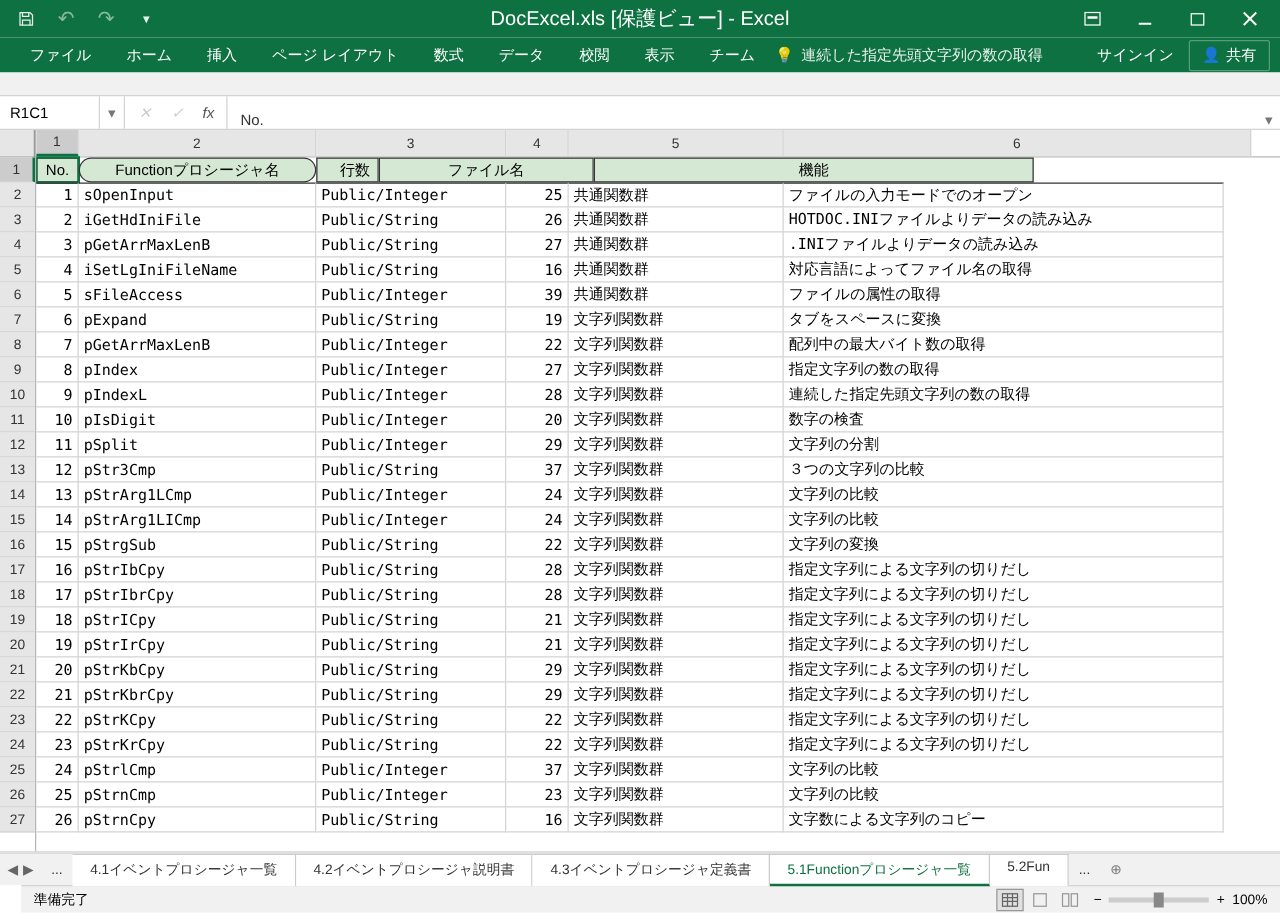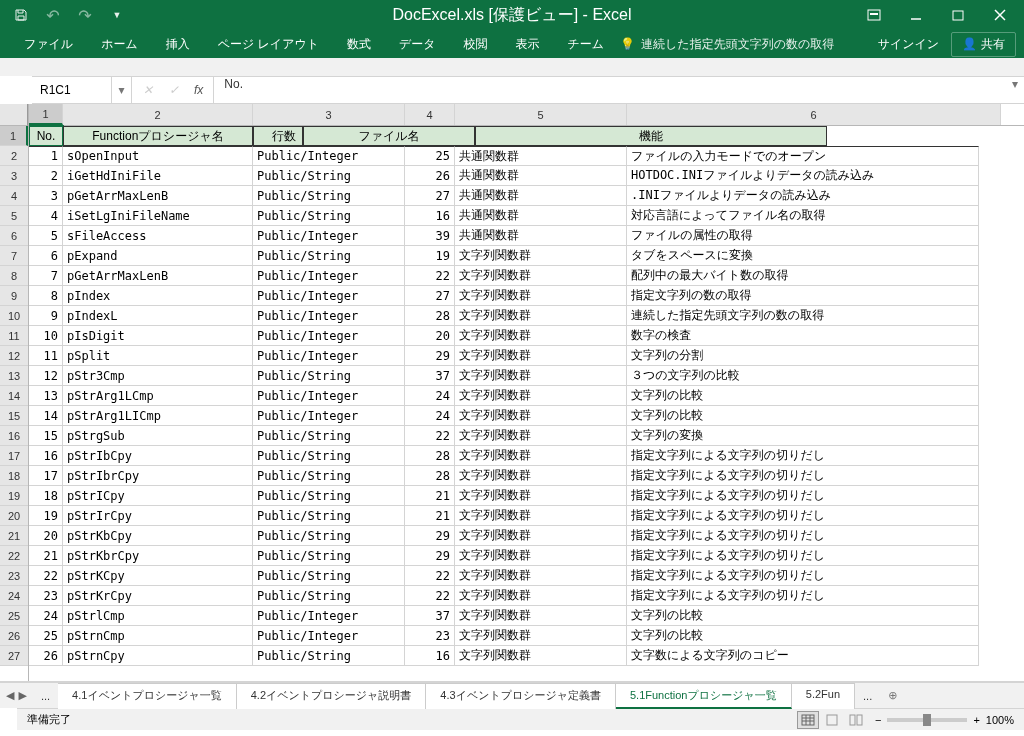--- a/index.html
+++ b/index.html
@@ -9,21 +9,21 @@
     .qat-btn { width: 26px; height: 26px; display: flex; align-items: center; justify-content: center; color: #fff; opacity: 0.9; }
     .title-text { position: absolute; left: 50%; transform: translateX(-50%); font-size: 16px; }
     .win-controls { margin-left: auto; display: flex; gap: 2px; padding-right: 4px; }
     .win-btn { width: 40px; height: 28px; display: flex; align-items: center; justify-content: center; color: #fff; }
     .ribbon-tabs { background: #0e7141; height: 28px; display: flex; align-items: center; padding: 0 8px 0 12px; gap: 4px; font-size: 12px; color: #fff; }
     .ribbon-tab { padding: 4px 12px; cursor: pointer; }
     .ribbon-right { margin-left: auto; display: flex; align-items: center; gap: 12px; }
     .tell-me { display: flex; align-items: center; gap: 6px; opacity: 0.9; }
     .share-btn { padding: 3px 10px; border: 1px solid rgba(255,255,255,0.3); border-radius: 2px; display: flex; align-items: center; gap: 4px; }
     .ribbon-gap { background: #f1f1f1; height: 18px; }
-    .formula-bar { background: #fff; border-top: 1px solid #d4d4d4; border-bottom: 1px solid #d4d4d4; height: 28px; display: flex; align-items: flex-start; font-size: 12px; margin-left: 32px; }
+    .formula-bar { background: #fff; border-top: 1px solid #d4d4d4; border-bottom: 1px solid #d4d4d4; height: 28px; display: flex; align-items: flex-end; font-size: 12px; }
     .name-box { width: 80px; border-right: 1px solid #d4d4d4; padding: 0 8px; height: 100%; display: flex; align-items: center; }
     .name-dd { width: 20px; border-right: 1px solid #d4d4d4; height: 100%; display: flex; align-items: center; justify-content: center; color: #777; }
     .fx-btns { display: flex; align-items: center; padding: 0 4px; border-right: 1px solid #d4d4d4; height: 100%; gap: 2px; }
     .fx-btn { width: 24px; display: flex; justify-content: center; color: #999; font-style: italic; }
     .fx-label { padding: 0 6px; font-style: italic; color: #555; }
     .formula-input { flex: 1; padding: 0 10px; color: #333; }
     .formula-dd { width: 18px; display: flex; align-items: center; justify-content: center; color: #777; }
     .grid-area { display: flex; height: 578px; background: #fff; border-bottom: 1px solid #d4d4d4; }
     .row-headers { display: flex; flex-direction: column; border-right: 1px solid #b7b7b7; }
     .corner { height: 22px; width: 28px; background: #e6e6e6; border-bottom: 1px solid #b7b7b7; border-right: 1px solid #999; }
@@ -178,21 +178,21 @@
         <div class="col-h active" style="width: 34px;">1</div>
         <div class="col-h" style="width: 190px;">2</div>
         <div class="col-h" style="width: 152px;">3</div>
         <div class="col-h" style="width: 50px;">4</div>
         <div class="col-h" style="width: 172px;">5</div>
         <div class="col-h" style="width: 374px;">6</div>
       </div>
     <div class="rows" id="rows-container">
         <div class="row hdr-row">
           <div class="cell c1 selected" style="justify-content: center;">No.</div>
-          <div class="cell c2" style="justify-content: center;">Functionプロシージャ名</div>
+          <div class="cell c2" style="justify-content: center; border-radius: 10px;">Functionプロシージャ名</div>
           <div class="cell c4" style="justify-content: center; padding-left: 16px;">行数</div>
           <div class="cell c5" style="justify-content: center;">ファイル名</div>
           <div class="cell c6" style="justify-content: center;">機能</div>
         </div>
         <div class="row first">
           <div class="cell c1">1</div>
           <div class="cell c2">sOpenInput</div>
           <div class="cell c3">Public/Integer</div>
           <div class="cell c4">25</div>
           <div class="cell c5">共通関数群</div>

